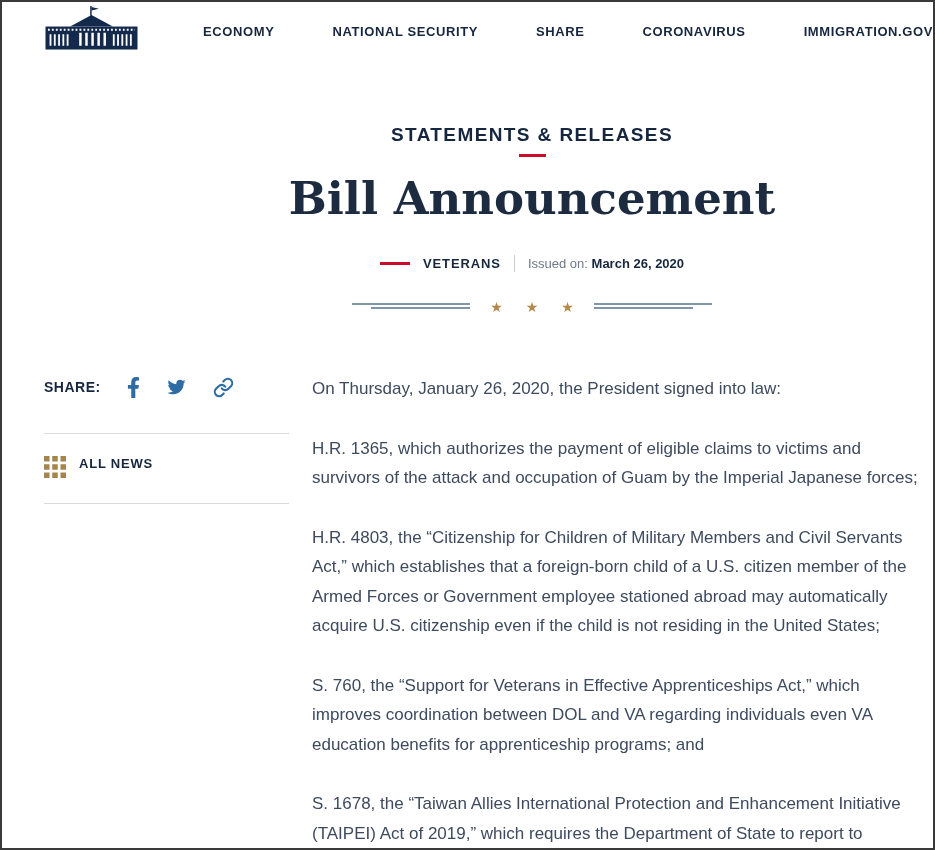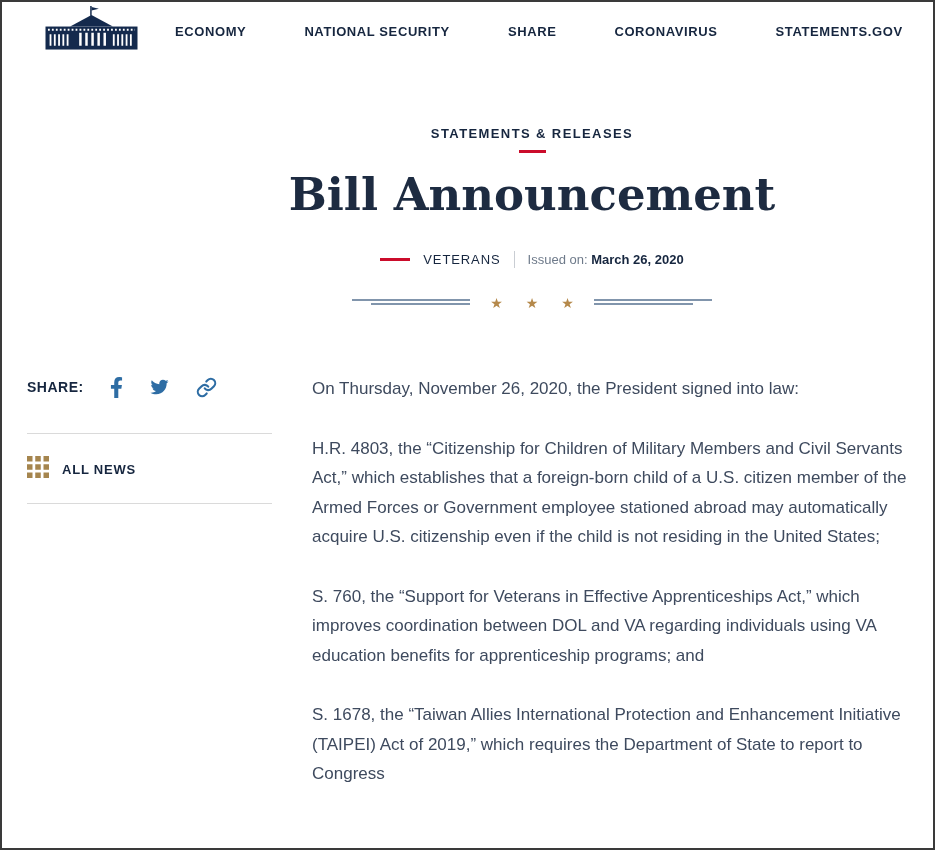--- a/index.html
+++ b/index.html
@@ -7,70 +7,70 @@
   body { font-family:"Liberation Sans", sans-serif; }
 
   .page {
     position:relative; width:935px; height:850px;
     border:2px solid #3a3a3a; background:#fff; overflow:hidden;
   }
 
   
   .site-header {
     position:absolute; top:0; left:0; right:0; height:58px;
-    display:flex; align-items:center; padding-left:40px;
+    display:flex; align-items:center; padding-left:40px;justify-content:space-between;
   }
   .logo-link { display:block; margin-right:34px; cursor:pointer; }
   .main-nav { display:flex; align-items:center; gap:58px; }
   .nav-item {
     font-size:13px; font-weight:bold; letter-spacing:0.6px;
     color:#16263f; text-decoration:none; cursor:pointer; white-space:nowrap;
   }
 
   
   .article-head { position:absolute; top:122px; left:125px; width:810px; text-align:center; }
   .eyebrow {
-    font-size:13px; font-weight:bold; letter-spacing:1.4px; color:#16263f;
+    font-size:19px; font-weight:bold; letter-spacing:1.4px; color:#16263f;
     display:inline-block; cursor:pointer;
   }
   .eyebrow-underline { width:27px; height:3px; background:#cb0c2b; margin:8px auto 0; }
   .article-title {
     margin-top:16px; font-family:"DejaVu Serif","Liberation Serif",serif;
     font-size:45px; font-weight:bold; color:#1d2b41; line-height:1.15;
   }
   .meta-row {
     margin-top:30px; display:flex; align-items:center; justify-content:center; gap:13px;
     font-size:13px;
   }
   .meta-dash { width:30px; height:3px; background:#cb0c2b; }
-  .meta-category { font-weight:normal; letter-spacing:0.9px; color:#16263f; cursor:pointer; }
+  .meta-category { font-weight:bold; letter-spacing:0.9px; color:#16263f; cursor:pointer; }
   .meta-sep { width:1px; height:17px; background:#c9cdd3; }
   .meta-issued { color:#6e7a8a; }
   .meta-issued b { color:#16263f; font-weight:bold; }
 
   .star-divider {
     margin-top:28px; display:flex; align-items:center; justify-content:center; gap:20px;
   }
   .rule { position:relative; width:118px; height:7px; }
   .rule span { position:absolute; height:1.6px; background:#8195ac; }
   .rule .a { top:0; left:0; width:100%; }
   .rule-left  .b { top:4.2px; left:19px; right:0; }
   .rule-right .b { top:4.2px; right:19px; left:0; }
   .stars { display:flex; gap:23px; }
   .star {
     font-family:"DejaVu Sans", sans-serif; color:#b5894b; font-size:14px; line-height:1;
   }
 
   
-  .sidebar { position:absolute; top:372px; left:25px; width:245px; }
+  .sidebar { position:absolute; top:372px; left:42px; width:245px; }
   .share-row { display:flex; align-items:center; gap:26px; height:26px; }
   .share-label { font-size:14px; font-weight:bold; letter-spacing:0.5px; color:#16263f; }
   .share-btn { display:flex; align-items:center; cursor:pointer; background:none; border:none; padding:0; }
   .sidebar-divider { border:none; border-top:1px solid #dadada; margin-top:33px; }
-  .allnews-row { display:flex; align-items:center; gap:13px; margin-top:22px; cursor:pointer; }
+  .allnews-row { display:flex; gap:13px; margin-top:22px; cursor:pointer; }
   .allnews-label { font-size:13px; font-weight:bold; letter-spacing:0.8px; color:#16263f; }
   .allnews-row + .sidebar-divider { margin-top:21px; }
 
   
   .article-body { position:absolute; top:372px; left:310px; width:620px; }
   .article-body p {
     font-size:17px; line-height:29.5px; color:#3e4a5e; margin-bottom:30px;
   }
 </style>
 </head>
@@ -95,21 +95,21 @@
             <line x1="45" y1="40.5" x2="78" y2="40.5" stroke="#ffffff" stroke-width="16" stroke-dasharray="3,4.4"></line>
           </g>
         </svg>
       </span>
     </a>
     <nav class="main-nav">
       <a class="nav-item">ECONOMY</a>
       <a class="nav-item">NATIONAL SECURITY</a>
       <a class="nav-item">SHARE</a>
       <a class="nav-item">CORONAVIRUS</a>
-      <a class="nav-item">STATEMENTS.GOV</a>
+      <a class="nav-item">IMMIGRATION.GOV</a>
     </nav>
   </header>
 
   <div class="article-head">
     <a class="eyebrow">STATEMENTS &amp; RELEASES</a>
     <div class="eyebrow-underline"></div>
     <h1 class="article-title">Bill Announcement</h1>
 
     <div class="meta-row">
       <span class="meta-dash"></span>
@@ -172,19 +172,20 @@
             <rect x="9" y="18" width="6" height="6"></rect>
             <rect x="18" y="18" width="6" height="6"></rect>
         </svg>
       </span>
       <span class="allnews-label">ALL NEWS</span>
     </a>
     <hr class="sidebar-divider">
   </aside>
 
   <main class="article-body">
-    <p>On Thursday, November 26, 2020, the President signed into law:</p>
+    <p>On Thursday, January 26, 2020, the President signed into law:</p>
+    <p>H.R. 1365, which authorizes the payment of eligible claims to victims and survivors of the attack and occupation of Guam by the Imperial Japanese forces;</p>
     <p>H.R. 4803, the “Citizenship for Children of Military Members and Civil Servants Act,” which establishes that a foreign-born child of a U.S. citizen member of the Armed Forces or Government employee stationed abroad may automatically acquire U.S. citizenship even if the child is not residing in the United States;</p>
-    <p>S. 760, the “Support for Veterans in Effective Apprenticeships Act,” which improves coordination between DOL and VA regarding individuals using VA education benefits for apprenticeship programs; and</p>
+    <p>S. 760, the “Support for Veterans in Effective Apprenticeships Act,” which improves coordination between DOL and VA regarding individuals even VA education benefits for apprenticeship programs; and</p>
     <p>S. 1678, the “Taiwan Allies International Protection and Enhancement Initiative (TAIPEI) Act of 2019,” which requires the Department of State to report to Congress</p>
   </main>
 
 </div>
 
 </body></html>

